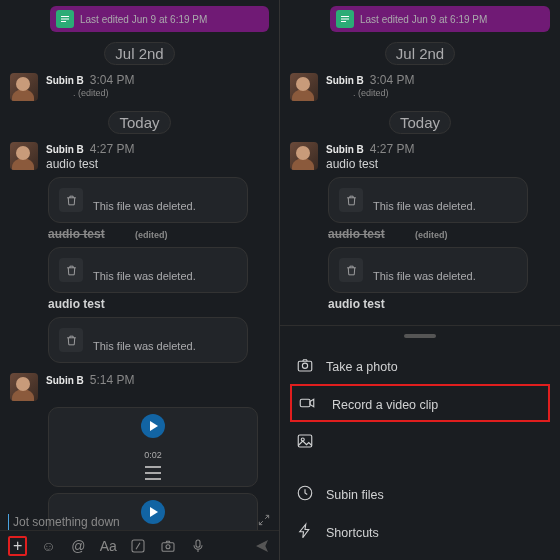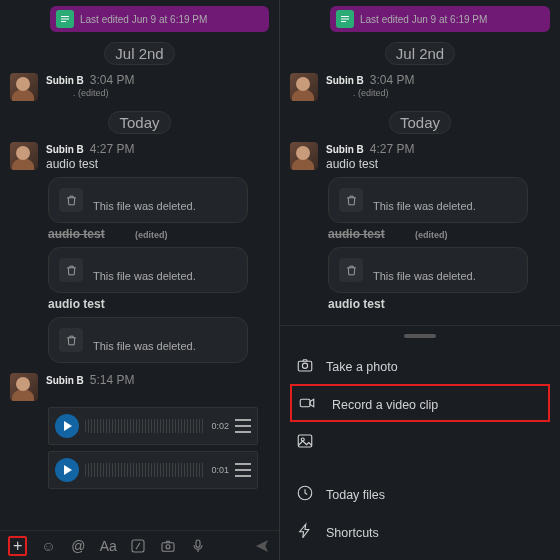--- a/index.html
+++ b/index.html
@@ -25,21 +25,21 @@
 .edited-small { font-size: 9px; color: #888; margin-left: 27px; }
 
 .sub { padding-left: 48px; padding-right: 12px; margin-top: 4px; font-size: 12px; font-weight: bold; }
 .strike { text-decoration: line-through; color: #888; }
 
 .filebox { margin: 6px 0 4px 48px; width: 200px; background: #222529; border: 1px solid #333; border-radius: 12px; padding: 10px; display: flex; align-items: flex-end; gap: 10px; }
 .trashw { width: 24px; height: 24px; background: #2c2f33; border-radius: 4px; display:flex; align-items:center; justify-content:center; }
 .trashw svg { width: 13px; height: 13px; stroke:#ababad; fill:none; }
 .filetxt { font-size: 11px; color: #ababad; }
 
-.audio { margin: 6px 0 2px 48px; width: 210px; background: #222529; border: 1px solid #333; border-radius: 2px; padding: 6px; display:flex; align-items:center; gap:6px; }
+.audio { margin: 6px 0 2px 48px; width: 210px; background: #222529; border: 1px solid #333; border-radius: 10px; padding: 6px; display:flex; align-items:center; gap:6px;flex-direction:column; }
 .play { width: 24px; height: 24px; background: #1264a3; border-radius: 50%; display:flex; align-items:center; justify-content:center; }
 .play span { width:0; height:0; border-left:8px solid #fff; border-top:5px solid transparent; border-bottom:5px solid transparent; margin-left:2px; }
 .wave { flex:1; height: 14px; background: repeating-linear-gradient(90deg,#555 0 1px, transparent 1px 3px); border-radius:2px; opacity:0.55; }
 .atime { font-size: 9px; color: #aaa; }
 .amore { width:16px; height:14px; display:flex; flex-direction:column; justify-content:space-between; }
 .amore div { height:2px; background:#aaa; }
 
 .composer { position:absolute; bottom:30px; left:8px; right:8px; font-size: 12px; color: #888; display:flex; align-items:center; }
 .composer .cursor { border-left: 1.5px solid #4aa3e0; height:16px; margin-right:4px; }
 .expand { margin-left:auto; }
@@ -163,20 +163,27 @@
       </div>
     <div class="wave"></div>
     <span class="atime">0:01</span>
     <div class="amore">
         <div></div>
         <div></div>
         <div></div>
       </div>
   </div>
 
+  <div class="composer">
+    <span class="cursor"></span>
+    <span>Jot something down</span>
+    <span class="expand"><svg width="14" height="14" viewBox="0 0 24 24" stroke="#888" fill="none">
+          <path d="M4 20l6-6M20 4l-6 6M4 20v-5M4 20h5M20 4v5M20 4h-5"></path>
+        </svg></span>
+  </div>
 
   <div class="toolbar">
     <span class="plus-box">+</span>
     <span class="ticon">☺</span>
     <span class="ticon">@</span>
     <span class="ticon">Aa</span>
     <span class="ticon">
         <svg width="16" height="16" viewBox="0 0 24 24" stroke="#888" fill="none">
           <rect x="3" y="3" width="18" height="18" rx="3"></rect>
           <path d="M9 17l6-10"></path>
@@ -282,21 +289,21 @@
           <circle cx="9" cy="10" r="2"></circle>
           <path d="M3 18l6-6 5 5 3-3 4 4"></path>
         </svg>
     </div>
     <div class="sect-gap"></div>
     <div class="sitem">
       <svg viewBox="0 0 24 24">
           <circle cx="12" cy="12" r="9"></circle>
           <path d="M12 7v5l3 2"></path>
         </svg>
-      <span>Today files</span>
+      <span>Subin files</span>
     </div>
     <div class="sitem">
       <svg viewBox="0 0 24 24">
           <path d="M13 3L5 13h5l-1 8 8-11h-5z"></path>
         </svg>
       <span>Shortcuts</span>
     </div>
   </div>
 </div>
 

